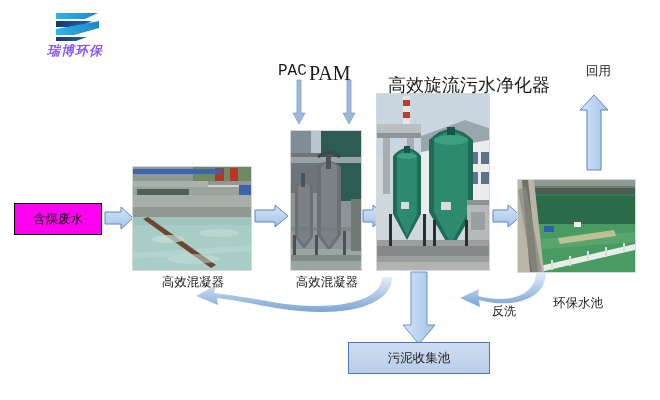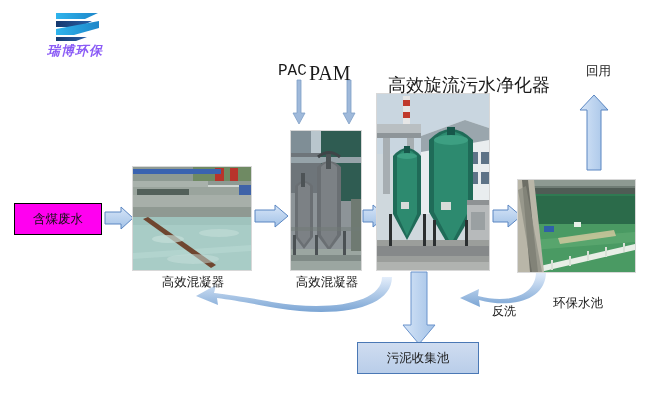--- a/index.html
+++ b/index.html
@@ -41,21 +41,21 @@
   
   .txt{position:absolute;font-family:"DejaVu Sans",sans-serif;color:#1a1a1a;white-space:nowrap;}
   #t-pac{left:278px;top:62px;font-family:Liberation Mono, monospace;font-size:16px;}
   #t-pam{left:309px;top:62px;font-family:"Liberation Serif","DejaVu Serif",serif;font-size:20px;}
   #t-purifier{left:388px;top:73px;font-size:18px;}
   #t-reuse{left:586px;top:63px;font-size:12.5px;text-align:center;}
   #t-backflow{left:285px;top:306px;font-size:12.5px;}
   #t-backwash{left:492px;top:303px;font-size:12px;}
 
   
-  #sludge{left:357px;top:342px;width:122px;height:32px;
+  #sludge{left:348px;top:342px;width:142px;height:32px;
      background:linear-gradient(#cfdcf0,#b9cde9);
      border:1.4px solid #4a78b5;box-sizing:border-box;}
   #sludge span{display:block;width:100%;line-height:29px;text-align:center;
      font-family:"DejaVu Sans",sans-serif;font-size:12.5px;color:#1a1a1a;}
 
   svg{overflow:visible;}
 </style>
 </head>
 <body>
 

